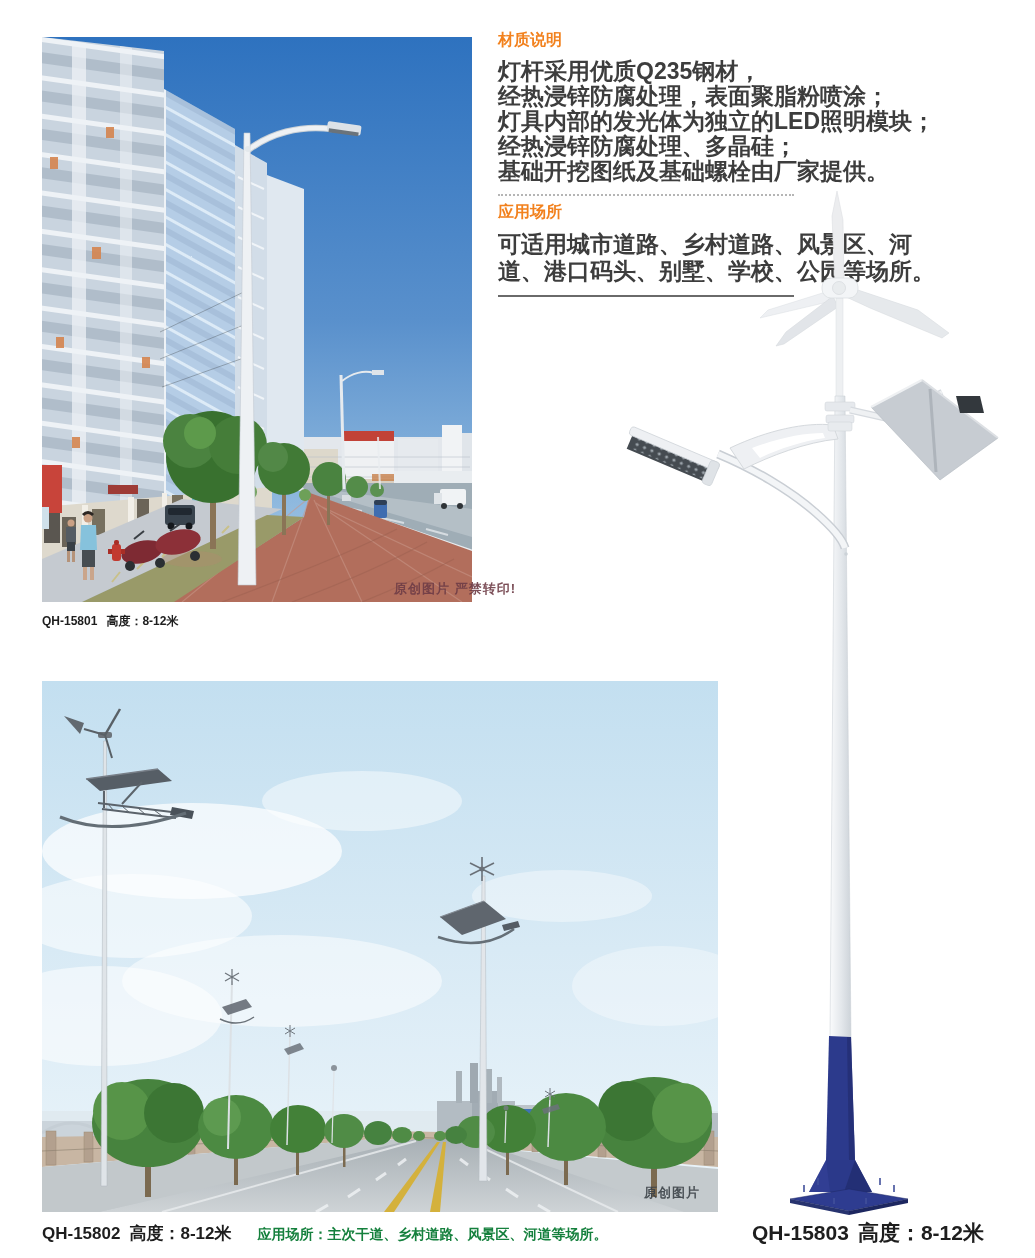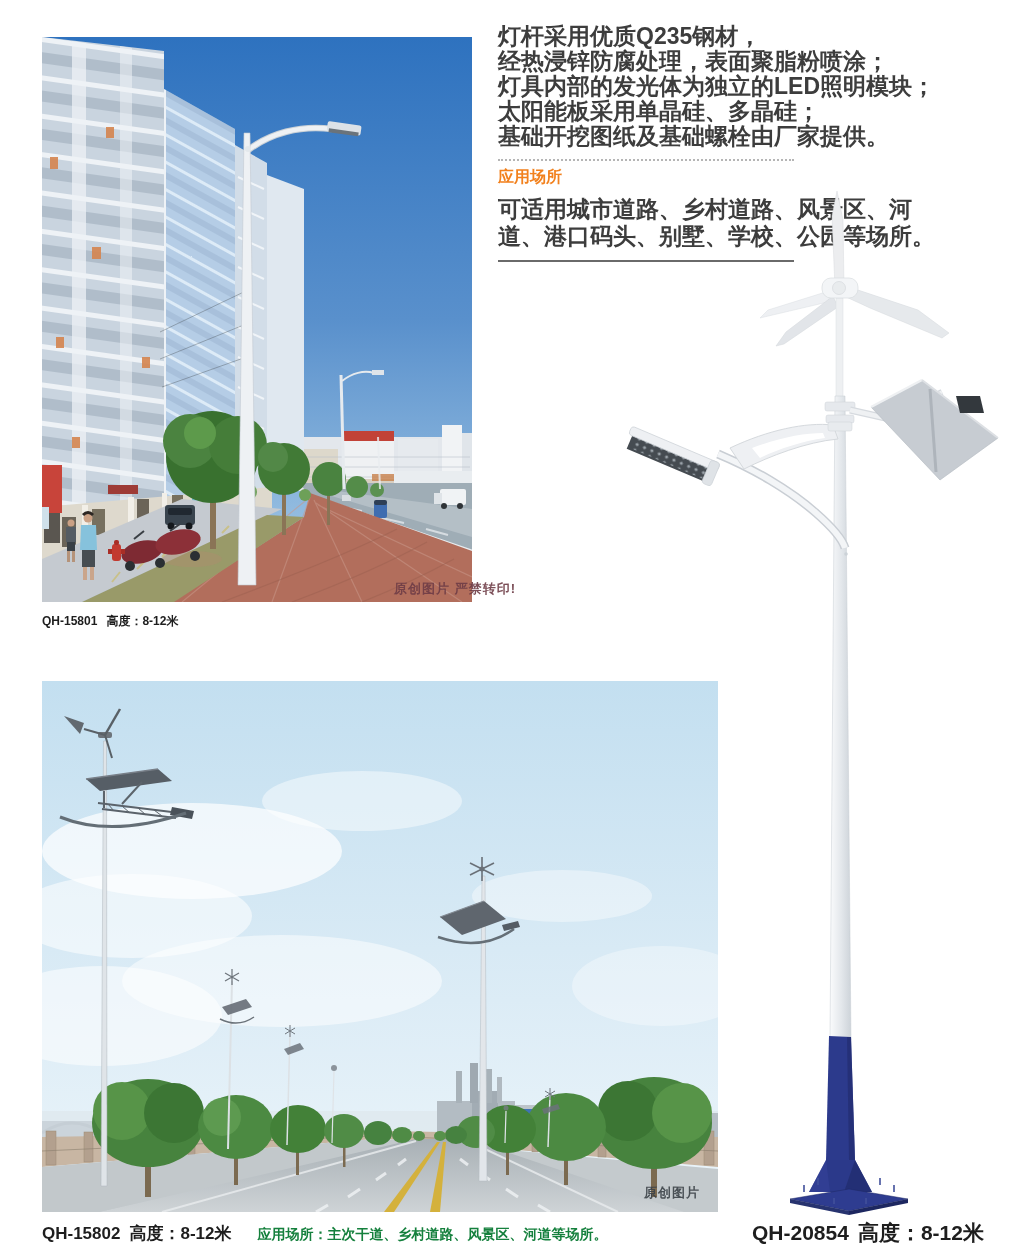--- a/index.html
+++ b/index.html
@@ -195,24 +195,25 @@
       </g>
     </svg>
     <div class="watermark wm-top">原创图片 严禁转印!</div>
   </div>
 
   <div class="caption caption-1">
     <span>QH-15801</span><span class="height">高度：8-12米</span>
   </div>
 
   <div class="specs">
+    <div class="specs-title">材质说明</div>
     <div class="specs-line">灯杆采用优质Q235钢材，</div>
     <div class="specs-line">经热浸锌防腐处理，表面聚脂粉喷涂；</div>
     <div class="specs-line">灯具内部的发光体为独立的LED照明模块；</div>
-    <div class="specs-line">太阳能板采用单晶硅、多晶硅；</div>
+    <div class="specs-line">经热浸锌防腐处理、多晶硅；</div>
     <div class="specs-line">基础开挖图纸及基础螺栓由厂家提供。</div>
     <hr class="divider-dotted">
     <div class="specs-title">应用场所</div>
     <div class="specs-line app-line">可适用城市道路、乡村道路、风景区、河</div>
     <div class="specs-line app-line">道、港口码头、别墅、学校、公园等场所。</div>
     <hr class="divider-solid">
   </div>
 
   <div class="render">
     <svg width="400" height="1030" viewBox="0 0 400 1030">
@@ -428,16 +429,16 @@
       </g>
     </svg>
     <div class="watermark wm-bottom">原创图片</div>
   </div>
 
   <div class="caption caption-2">
     <span>QH-15802</span><span class="height">高度：8-12米</span><span class="note">应用场所：主次干道、乡村道路、风景区、河道等场所。</span>
   </div>
 
   <div class="caption caption-3">
-    <span>QH-20854</span><span class="height">高度：8-12米</span>
+    <span>QH-15803</span><span class="height">高度：8-12米</span>
   </div>
 
 </div>
 
 </body></html>

